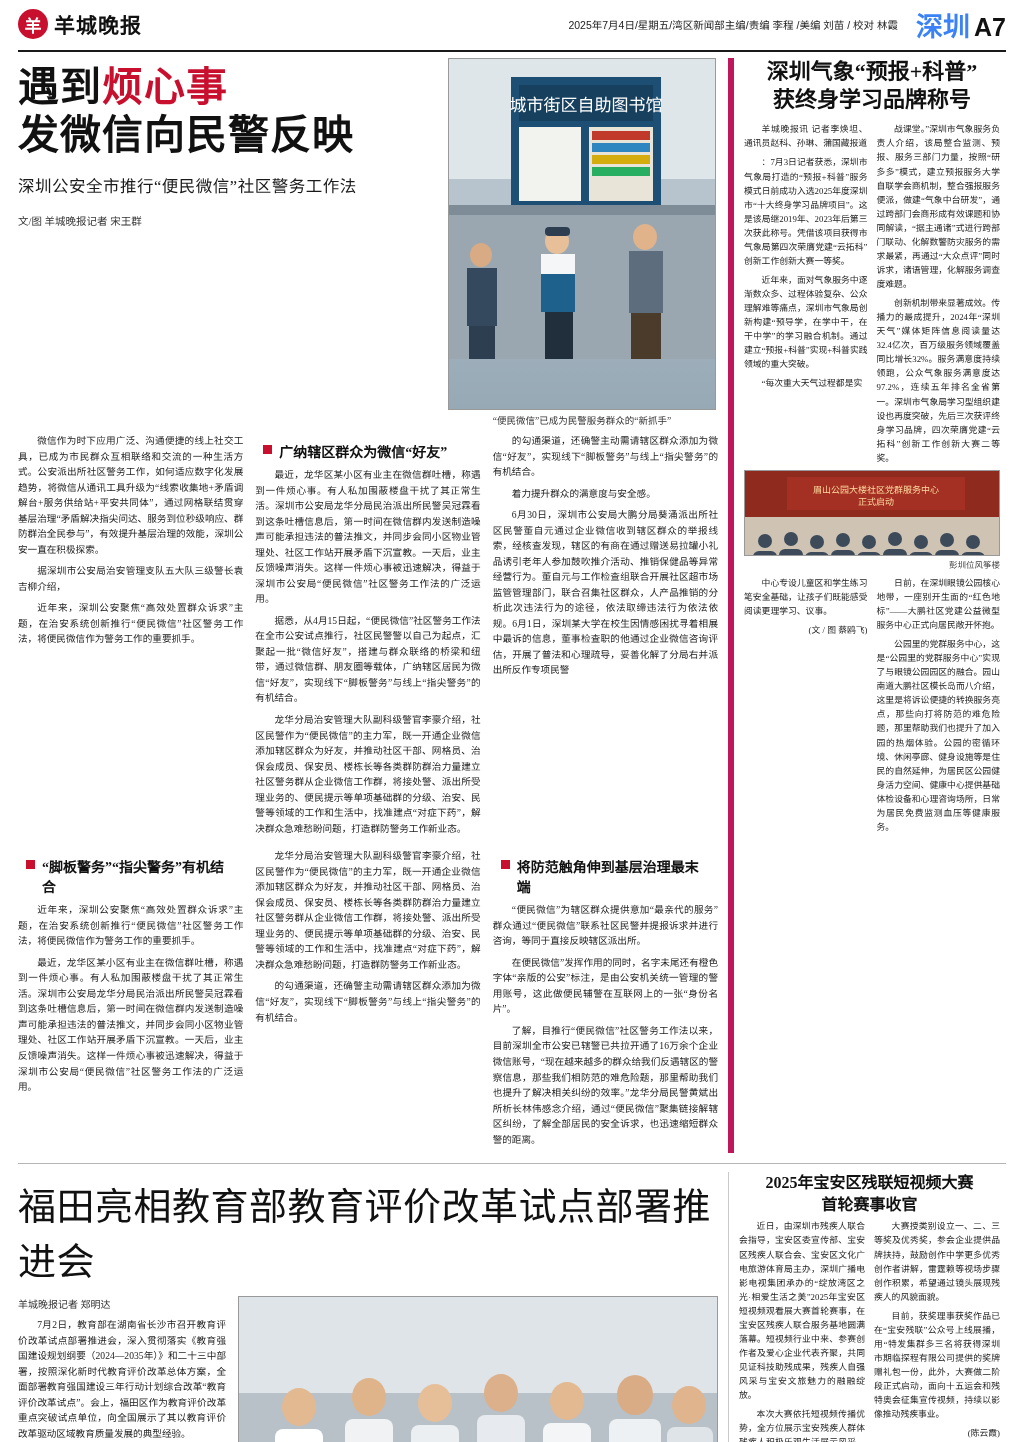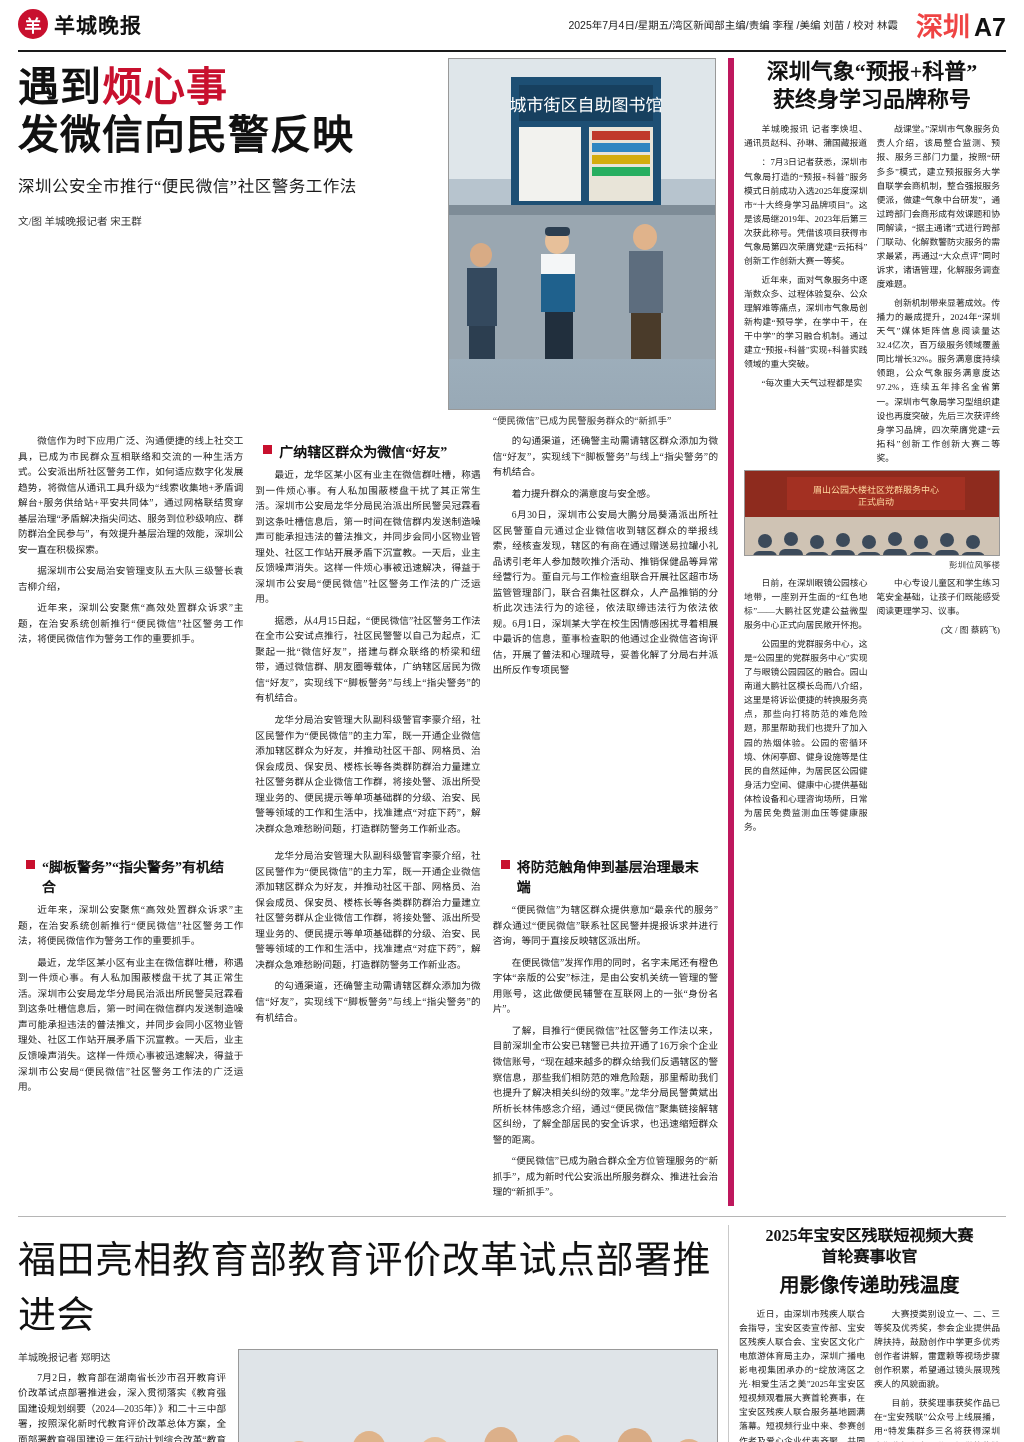--- a/index.html
+++ b/index.html
@@ -28,21 +28,21 @@
     background: #c8102e; color: #fff;
     display: flex; align-items: center; justify-content: center;
     font-size: 17px; font-weight: bold; font-family: "Liberation Serif", serif;
   }
   .logo-text { font-size: 21px; font-weight: bold; letter-spacing: 1px; }
   .masthead-center {
     font-size: 10.5px; color: #222; flex: 1; text-align: right; padding-right: 18px;
     font-family: "Liberation Sans", sans-serif;
   }
   .masthead-right { display: flex; align-items: baseline; gap: 4px; }
-  .section-name { font-size: 27px; font-weight: bold; color: #ef4444; }
+  .section-name { font-size: 27px; font-weight: bold; color: #3b82f6; }
   .page-num { font-size: 25px; font-weight: bold; color: #111; font-family: "Liberation Sans", sans-serif;}
 
   
   .top-region { display: flex; gap: 10px; }
   .left-block { width: 700px; }
   .right-block { width: 272px; border-left: 6px solid #be185d; padding-left: 10px; }
 
   .headline-area { display: flex; gap: 10px; }
   .headline-text { width: 420px; padding-top: 6px; }
   h1.main-head {
@@ -216,21 +216,20 @@
         </div>
         <div class="col">
           <p class="body">龙华分局治安管理大队副科级警官李豪介绍，社区民警作为“便民微信”的主力军，既一开通企业微信添加辖区群众为好友，并推动社区干部、网格员、治保会成员、保安员、楼栋长等各类群防群治力量建立社区警务群从企业微信工作群，将接处警、派出所受理业务的、便民提示等单项基础群的分级、治安、民警等领域的工作和生活中，找准建点“对症下药”，解决群众急难愁盼问题，打造群防警务工作新业态。</p>
           <p class="body">的勾通渠道，还确警主动需请辖区群众添加为微信“好友”，实现线下“脚板警务”与线上“指尖警务”的有机结合。</p>
         </div>
         <div class="col">
           <div class="subsec">将防范触角伸到基层治理最末端</div>
           <p class="body">“便民微信”为辖区群众提供意加“最亲代的服务”群众通过“便民微信”联系社区民警并提报诉求并进行咨询，等同于直接反映辖区派出所。</p>
           <p class="body">在便民微信”发挥作用的同时，名字未尾还有橙色字体“亲版的公安”标注，是由公安机关统一管理的警用账号，这此做便民辅警在互联网上的一张“身份名片”。</p>
           <p class="body">了解，目推行“便民微信”社区警务工作法以来，目前深圳全市公安已辖警已共拉开通了16万余个企业微信账号，“现在越来越多的群众给我们反遇辖区的警察信息，那些我们相防范的难危险题，那里帮助我们也提升了解决相关纠纷的效率。”龙华分局民警黄斌出所析长林伟感念介绍，通过“便民微信”聚集链接解辖区纠纷，了解全部居民的安全诉求，也迅速缩短群众警的距离。</p>
-          <p class="body">“便民微信”已成为融合群众全方位管理服务的“新抓手”，成为新时代公安派出所服务群众、推进社会治理的“新抓手”。</p>
         </div>
       </div>
     </div>
 
     <div class="right-block">
       <h2 class="r-head" style="white-space:pre-line">深圳气象“预报+科普”
 获终身学习品牌称号</h2>
       <div class="r-cols">
         <div class="r-col">
           <p class="body-sm">羊城晚报讯 记者李焕坦、通讯员赵科、孙琳、蒲国藏报道</p>
@@ -270,26 +269,26 @@
               <rect x="138" y="78" width="24" height="40" rx="6"></rect>
             <rect x="164" y="81" width="24" height="37" rx="6"></rect>
               <rect x="190" y="79" width="24" height="39" rx="6"></rect>
             <rect x="216" y="81" width="24" height="37" rx="6"></rect>
           </g>
         </svg>
       </div>
       <div class="r-photo-cap">彭圳位风筝楼</div>
       <div class="r-cols">
         <div class="r-col">
+          <p class="body-sm">中心专设儿童区和学生练习笔安全基础，让孩子们既能感受阅读更理学习、议事。</p>
+          <p class="body-sm" style="text-indent:0;text-align:right">(文 / 图 蔡鸥飞)</p>
+        </div>
+        <div class="r-col">
           <p class="body-sm">日前，在深圳眼镜公园核心地带，一座别开生面的“红色地标”——大鹏社区党建公益微型服务中心正式向居民敞开怀抱。</p>
           <p class="body-sm">公园里的党群服务中心，这是“公园里的党群服务中心”实现了与眼镜公园园区的融合。园山南道大鹏社区模长岛而八介绍，这里是将诉讼便捷的转换服务亮点，那些向打将防范的难危险题，那里帮助我们也提升了加入园的热烟体验。公园的密循环境、休闲亭廊、健身设施等是住民的自然延伸，为居民区公园健身活力空间、健康中心提供基础体检设备和心理咨询场所，日常为居民免费监测血压等健康服务。</p>
-        </div>
-        <div class="r-col">
-          <p class="body-sm">中心专设儿童区和学生练习笔安全基础，让孩子们既能感受阅读更理学习、议事。</p>
-          <p class="body-sm" style="text-indent:0;text-align:right">(文 / 图 蔡鸥飞)</p>
         </div>
       </div>
     </div>
   </div>
 
   <div class="mid-region">
     <div class="mid-left">
       <h2 class="mid-head">福田亮相教育部教育评价改革试点部署推进会</h2>
       <div class="mid-body">
         <div class="mid-col-narrow">
@@ -339,21 +338,20 @@
             </svg>
           </div>
 
         </div>
       </div>
     </div>
 
     <div class="mid-right">
       <h3 class="r-head3" style="white-space:pre-line">2025年宝安区残联短视频大赛
 首轮赛事收官</h3>
-      <h3 class="r-head3b">用影像传递助残温度</h3>
       <div class="r-cols">
         <div class="r-col">
           <p class="body-sm">近日，由深圳市残疾人联合会指导，宝安区委宣传部、宝安区残疾人联合会、宝安区文化广电旅游体育局主办，深圳广播电影电视集团承办的“绽放湾区之光·相爱生活之美”2025年宝安区短视频观看展大赛首轮赛事，在宝安区残疾人联合服务基地圆满落幕。短视频行业中来、参赛创作者及爱心企业代表齐聚，共同见证科技助残成果，残疾人自强风采与宝安文旅魅力的融融绽放。</p>
           <p class="body-sm">本次大赛依托短视频传播优势，全方位展示宝安残疾人群体残疾人积极乐观生活展示风采，生动展现残障群体自强不息的精神面貌。自启动以来，大赛吸引百余组创作者踊跃参与，作品题材涵盖旅行乡·无障碍”“就业创业·自强自立”“助残”三大主题，以精美为聚合打破认知屏障，传递温暖力量。</p>
 
         </div>
         <div class="r-col">
           <p class="body-sm">大赛授类别设立一、二、三等奖及优秀奖，参会企业提供品牌扶持，鼓励创作中学更多优秀创作者讲解，雷霆赖等视场步骤创作积累，希望通过镜头展现残疾人的风貌面貌。</p>
           <p class="body-sm">目前，获奖理事获奖作品已在“宝安残联”公众号上线展播，用“特发集群多三名将获得深圳市期临探程有限公司提供的奖牌赠礼包一份，此外，大赛做二阶段正式启动，面向十五运会和残特奥会征集宣传视频，持续以影像推动残疾事业。</p>
           <p class="body-sm" style="text-indent:0;text-align:right">(陈云霞)</p>

